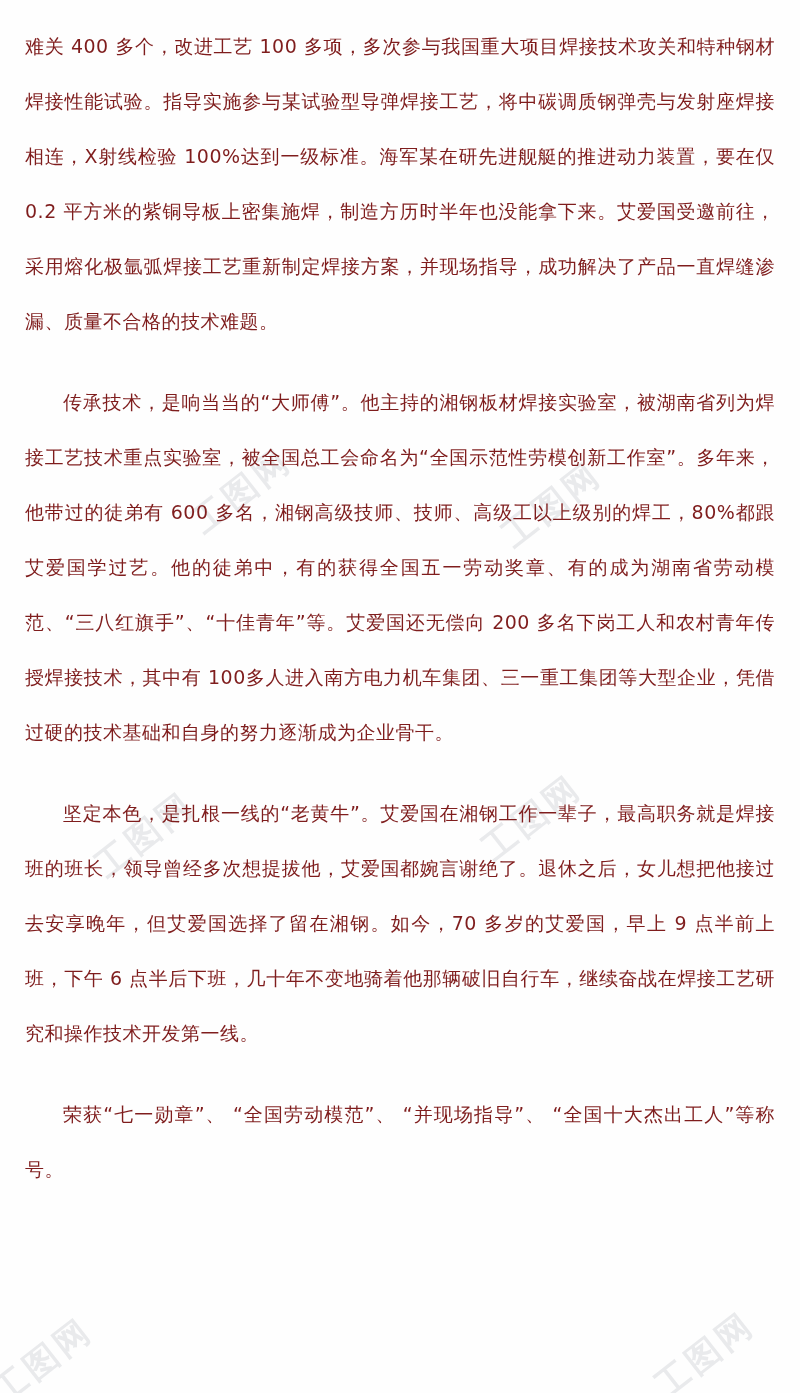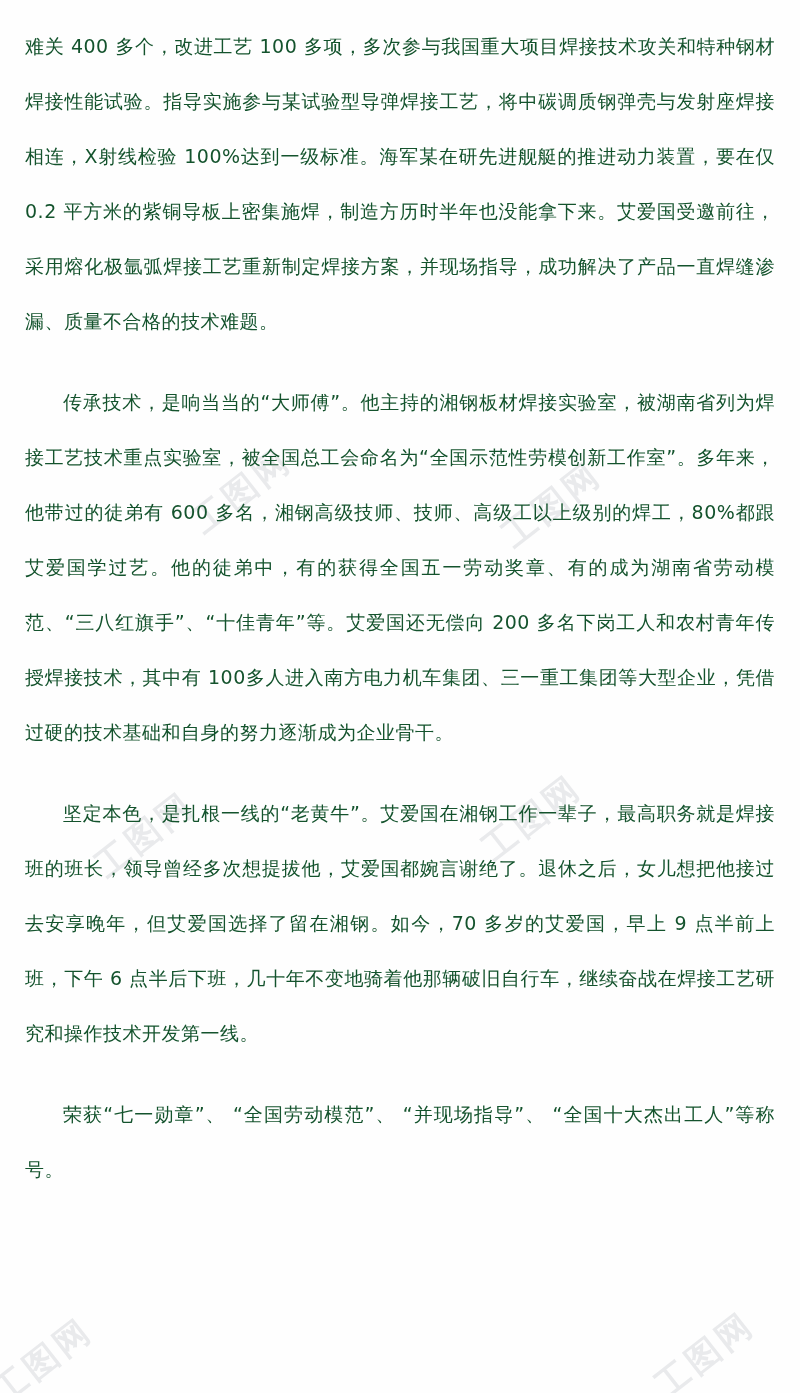--- a/index.html
+++ b/index.html
@@ -22,21 +22,21 @@
   }
   .content {
     position: relative;
     z-index: 2;
     padding: 19px 25px 10px 25px;
   }
   .para {
     font-size: 19px;
     line-height: 55px;
     text-align: justify;
-    color: #14532d;
+    color: #7f1d1d;
     margin: 0 0 26px 0;
     letter-spacing: 0.5px;
     word-break: break-all;
   }
   .para.indent {
     text-indent: 2em;
   }
   .watermark {
     position: absolute;
     z-index: 1;

